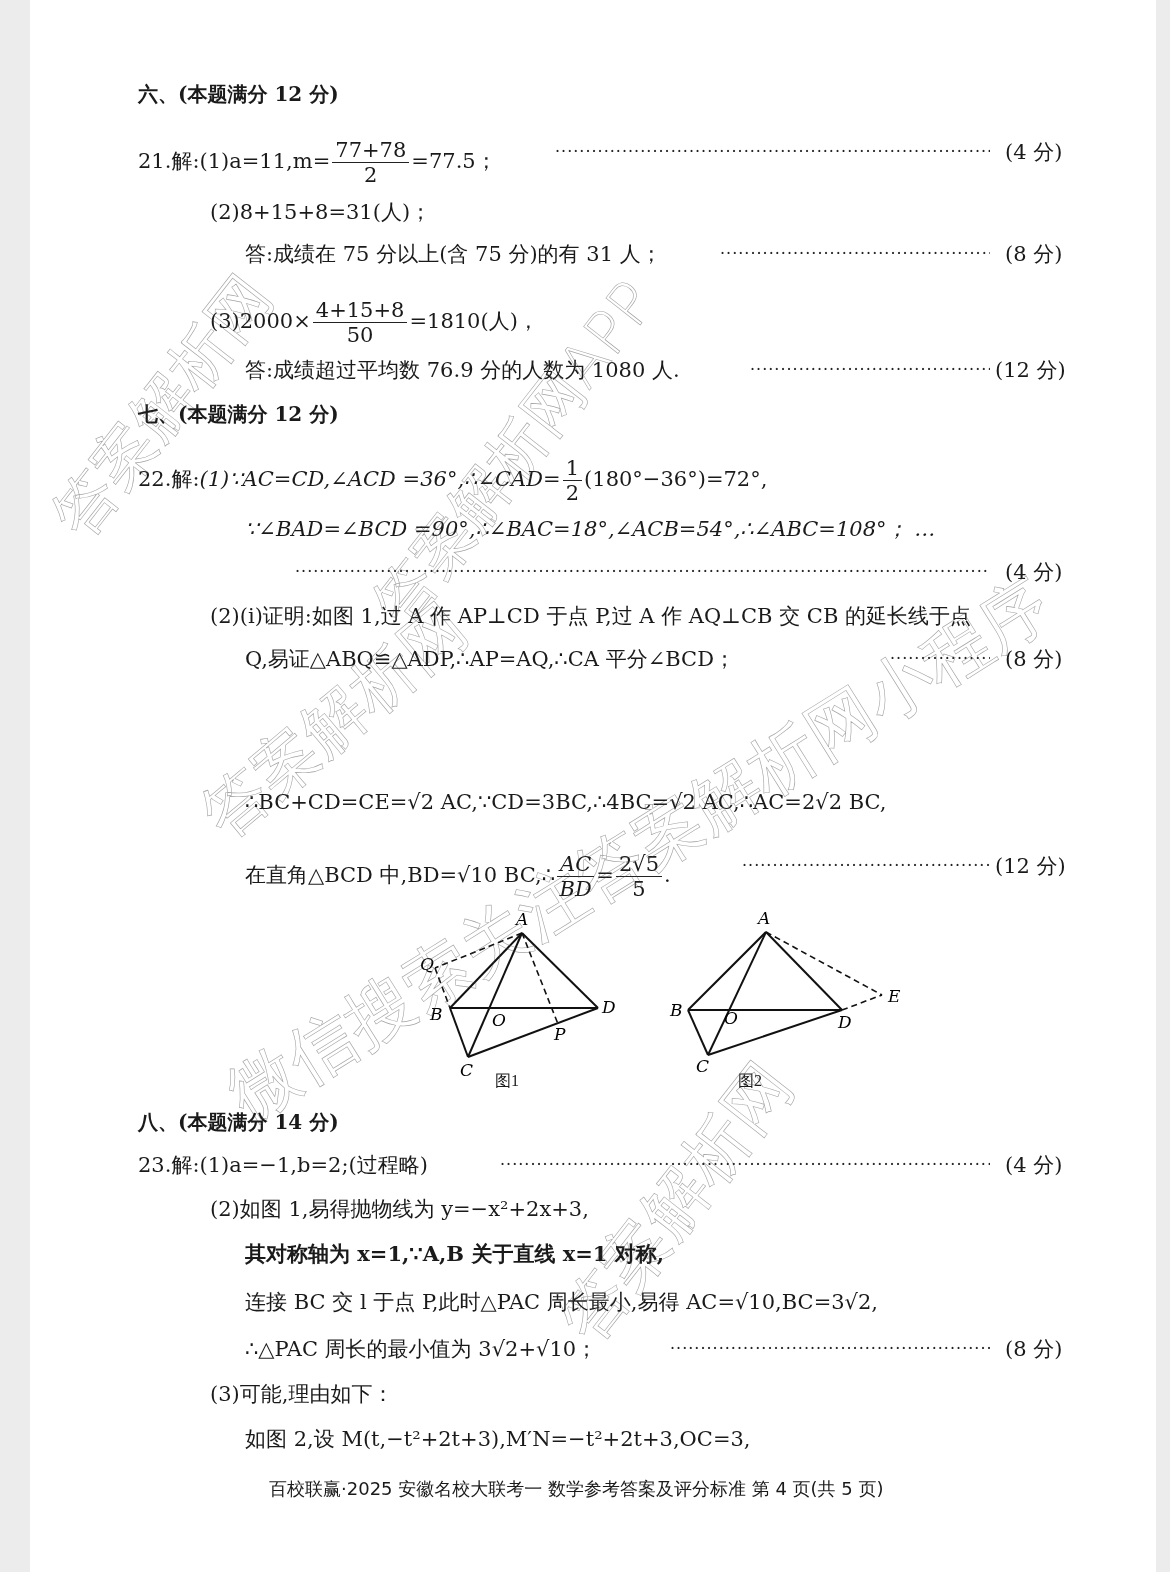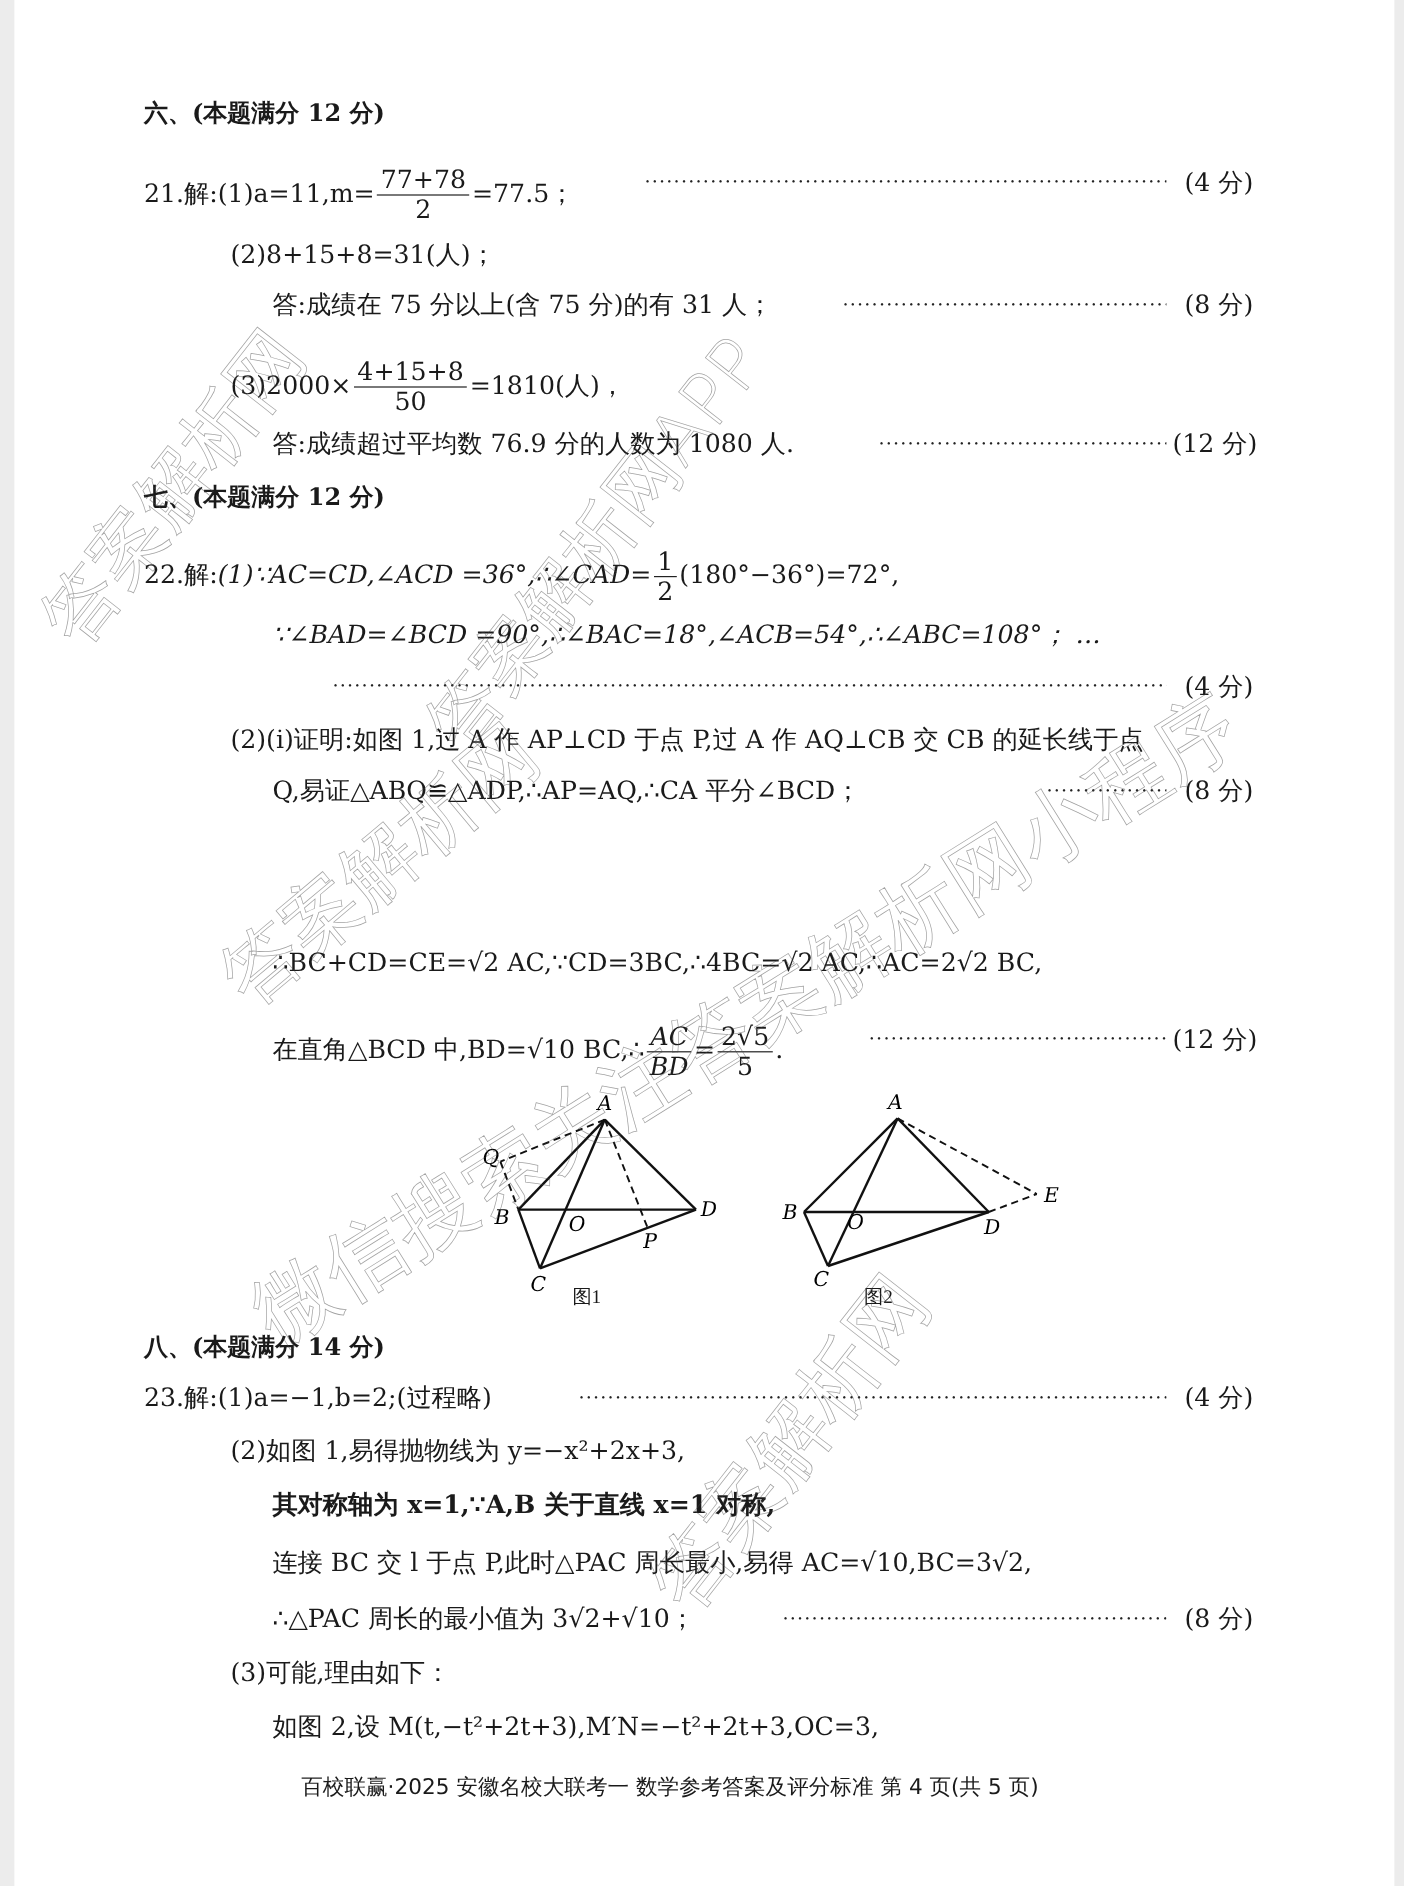--- a/index.html
+++ b/index.html
@@ -1,18 +1,18 @@
 <!DOCTYPE html>
 <html><head>
 <meta charset="utf-8">
 <style>
   html,body{margin:0;padding:0;}
   body{width:1170px;height:1572px;background:#ececec;position:relative;overflow:hidden;
        font-family:"DejaVu Serif","Liberation Serif",serif;color:#1a1a1a;}
-  .page{position:absolute;left:12px;top:0;width:1126px;height:1572px;background:#fff;overflow:hidden;padding-left:24px;}
+  .page{position:absolute;left:30px;top:0;width:1126px;height:1572px;background:#fff;overflow:hidden;}
   .line{position:absolute;font-size:21px;line-height:28px;white-space:nowrap;}
   .sec{font-weight:bold;font-size:20px;}
   .num{font-weight:normal;}
   i.v{font-style:italic;}
   .dots{position:absolute;white-space:nowrap;overflow:hidden;font-size:16px;letter-spacing:1px;color:#222;}
   .score{position:absolute;font-size:21px;white-space:nowrap;}
   .frac{display:inline-block;vertical-align:middle;text-align:center;margin:0 2px;}
   .frac .n{display:block;border-bottom:1.5px solid #222;padding:0 3px;line-height:24px;}
   .frac .d{display:block;line-height:24px;}
   .wm{position:absolute;color:rgba(60,60,60,0.38);font-family:"DejaVu Sans","Liberation Sans",sans-serif;

